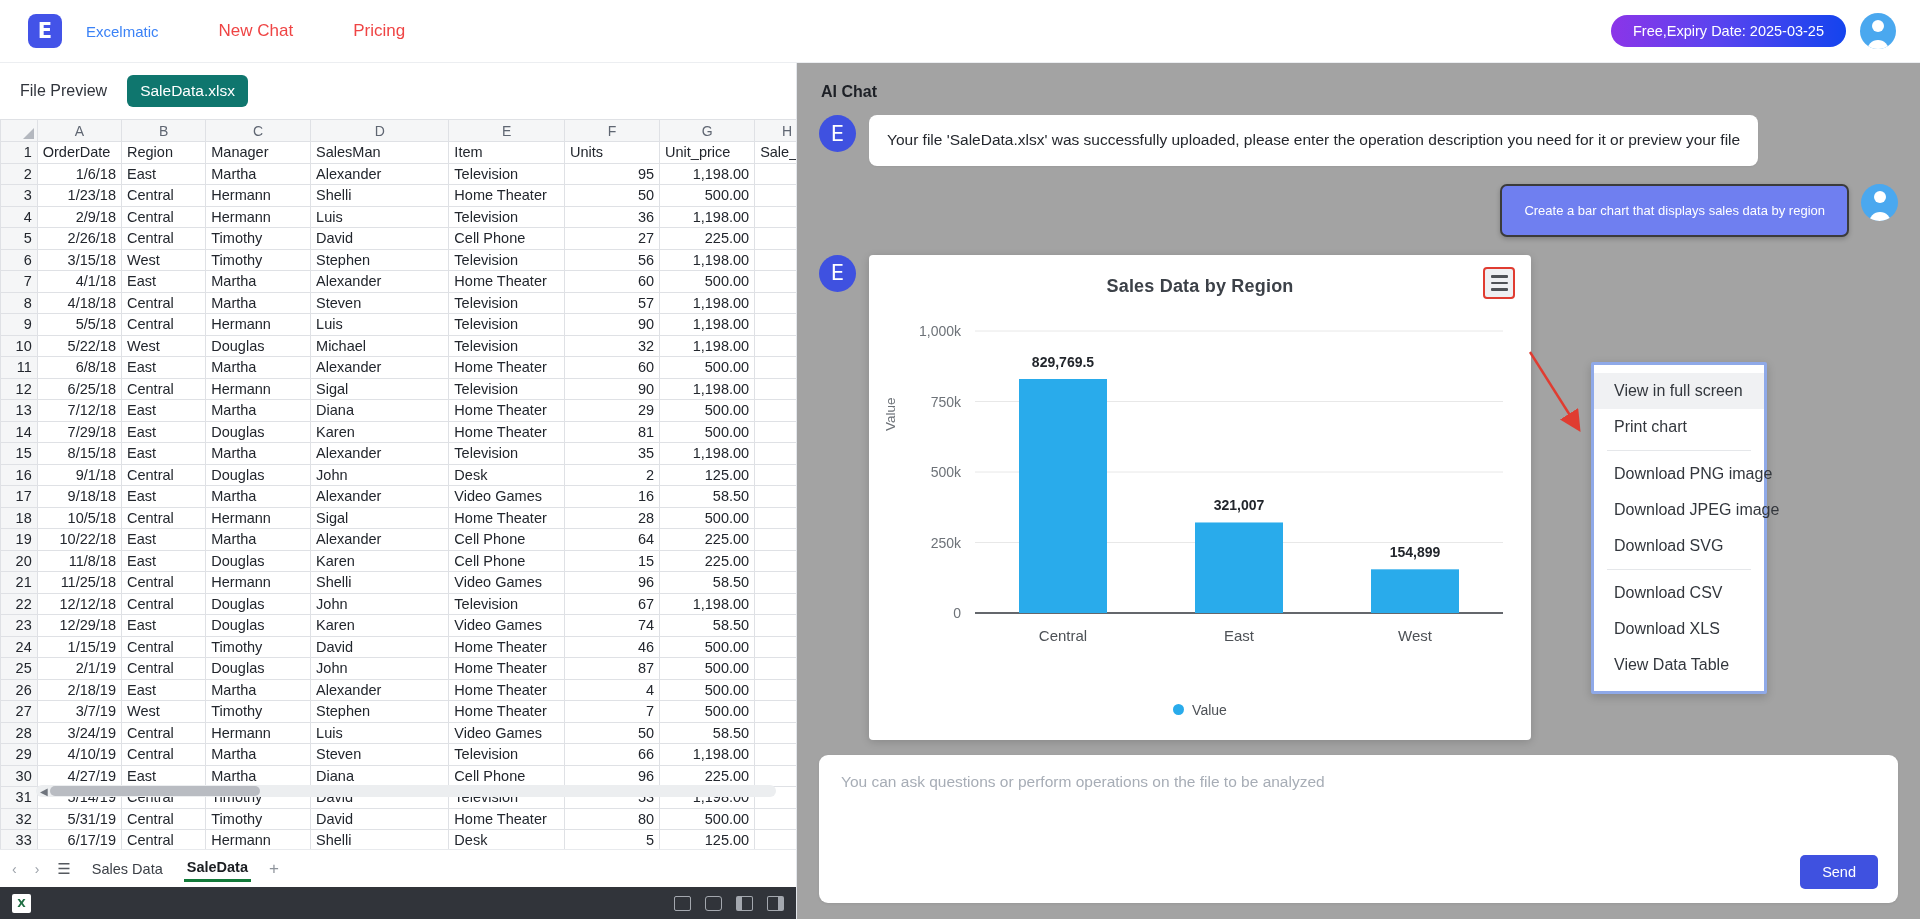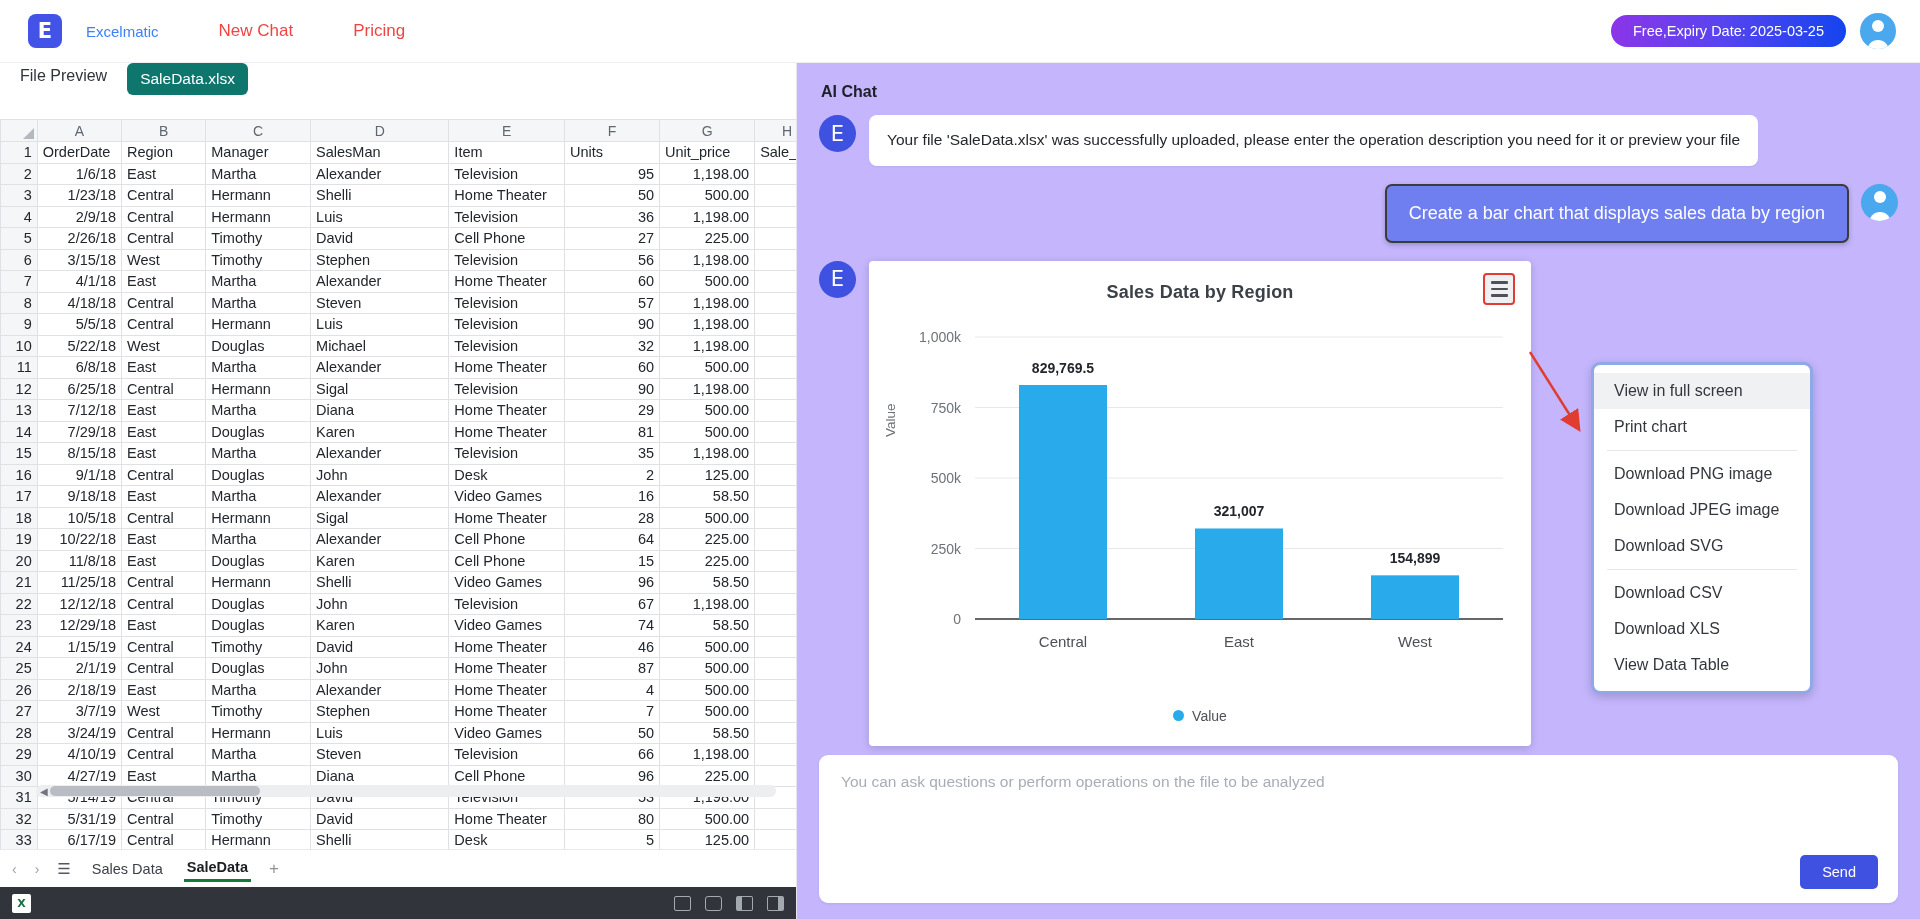--- a/index.html
+++ b/index.html
@@ -53,21 +53,21 @@
     transform: translateX(-50%);
     width: 22px; height: 16px; border-radius: 11px 11px 0 0; background: #ffffff;
   }
 
   
   #main { display: flex; width: 1920px; height: 856px; }
 
   
   #left { width: 797px; height: 856px; background: #ffffff;
           border-right: 1px solid #e4e7ec; display: flex; flex-direction: column; position: relative; }
-  #left-tabs { height: 56px; display: flex; align-items: flex-start; padding-left: 14px; gap: 14px; }
+  #left-tabs { height: 56px; display: flex; align-items: center; padding-left: 14px; gap: 14px; }
   #tab-filepreview { font-size: 16px; color: #30343c; cursor: pointer; padding: 4px 6px; }
   #tab-filename {
     background: #0f766e; color: #fff; font-size: 15.5px;
     padding: 7px 13px; border-radius: 6px; cursor: pointer;
   }
 
   #grid-wrap { flex: 1; overflow: hidden; position: relative; }
   table.sheet { border-collapse: collapse; table-layout: fixed; width: 820px; }
   table.sheet th, table.sheet td {
     border: 1px solid #dfe1e5;
@@ -128,21 +128,21 @@
     font-family: "DejaVu Sans", sans-serif;
   }
   #status-right { display: flex; gap: 14px; align-items: center; }
   .sb-ico { width: 17px; height: 15px; border: 1.5px solid #b9bdc4; border-radius: 2px; opacity: .85; cursor: pointer; }
   .sb-ico.f2 { border-radius: 3px; }
   .sb-ico.f3 { border-left-width: 6px; }
   .sb-ico.f4 { border-right-width: 6px; }
 
   
   #right {
-    width: 1123px; height: 856px; background: #c4b5fd;
+    width: 1123px; height: 856px; background: #a3a3a3;
     display: flex; flex-direction: column; padding: 14px 22px 16px 22px;
   }
   #ai-chat-title { font-size: 16px; font-weight: 700; color: #1d2026; margin: 6px 0 14px 2px; }
   #chat-scroll { flex: 1; overflow: hidden; position: relative; }
 
   .msg-row { display: flex; align-items: flex-start; margin-bottom: 18px; }
   .bot-avatar, .user-avatar {
     width: 37px; height: 37px; border-radius: 50%; flex: 0 0 37px;
     display: flex; align-items: center; justify-content: center;
     font-size: 21px; color: #fff; font-family: "DejaVu Sans", sans-serif;
@@ -158,21 +158,21 @@
     width:22px; height:16px; border-radius:11px 11px 0 0; background:#fff;
   }
   .bubble-bot {
     background: #ffffff; border-radius: 8px; padding: 15px 18px;
     margin-left: 13px; font-size: 15.5px; color: #24272d; line-height: 1.35;
     box-shadow: 0 1px 2px rgba(0,0,0,.05);
   }
   .msg-row.user { justify-content: flex-end; }
   .bubble-user {
     background: #6f7ff0; color: #ffffff; border-radius: 7px;
-    padding: 17px 22px; font-size: 18px; margin-right: 12px;
+    padding: 17px 22px; font-size: 13px; margin-right: 12px;
     border: 2px solid #3b3b3b; box-shadow: 0 2px 5px rgba(0,0,0,.22);
   }
 
   
   #chart-row { display: flex; align-items: flex-start; }
   #chart-card {
     margin-left: 13px; background: #ffffff; border-radius: 4px;
     width: 662px; height: 485px; position: relative;
     box-shadow: 0 2px 8px rgba(0,0,0,.16); padding: 14px 16px;
   }
@@ -197,22 +197,22 @@
   #legend {
     position: absolute; bottom: 22px; left: 0; right: 0;
     display: flex; align-items: center; justify-content: center; gap: 8px;
     font-size: 14px; color: #4d5156;
   }
   #legend-dot { width: 11px; height: 11px; border-radius: 50%; background: #29abeb; }
 
   
   #ctx-menu {
     position: absolute; left: 1591px; top: 362px;
-    width: 222px; background: #ffffff;
-    border: 3px solid #8fa9e8; border-radius: 9px;
+    width: 176px; background: #ffffff;
+    border: 3px solid #8fa9e8; border-radius: 2px;
     box-shadow: 0 3px 10px rgba(0,0,0,.18);
     padding: 8px 0; z-index: 40;
   }
   .ctx-item {
     font-size: 16px; color: #33373d; padding: 9px 20px; cursor: pointer;
     white-space: nowrap;
   }
   .ctx-item.hi { background: #f0f1f3; }
   .ctx-sep { height: 1px; background: #e5e7ea; margin: 5px 13px; }
 

